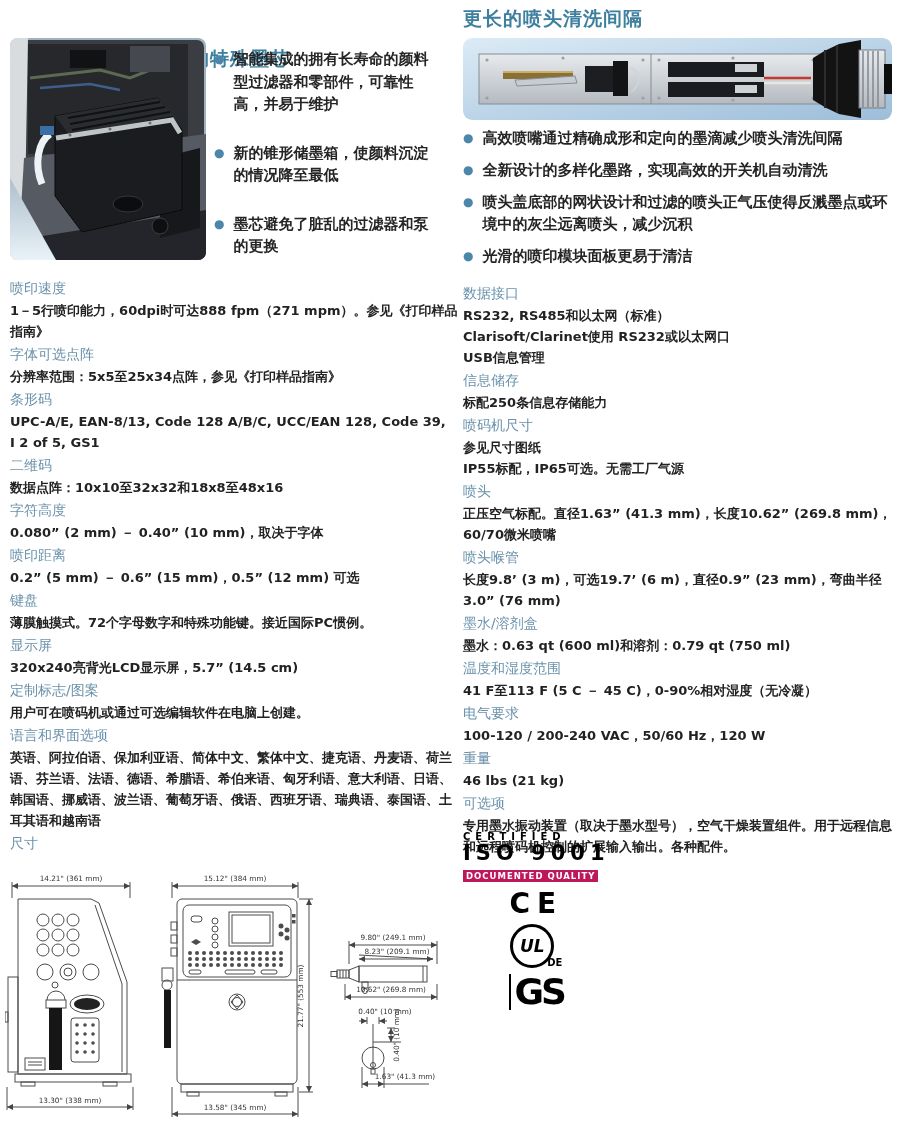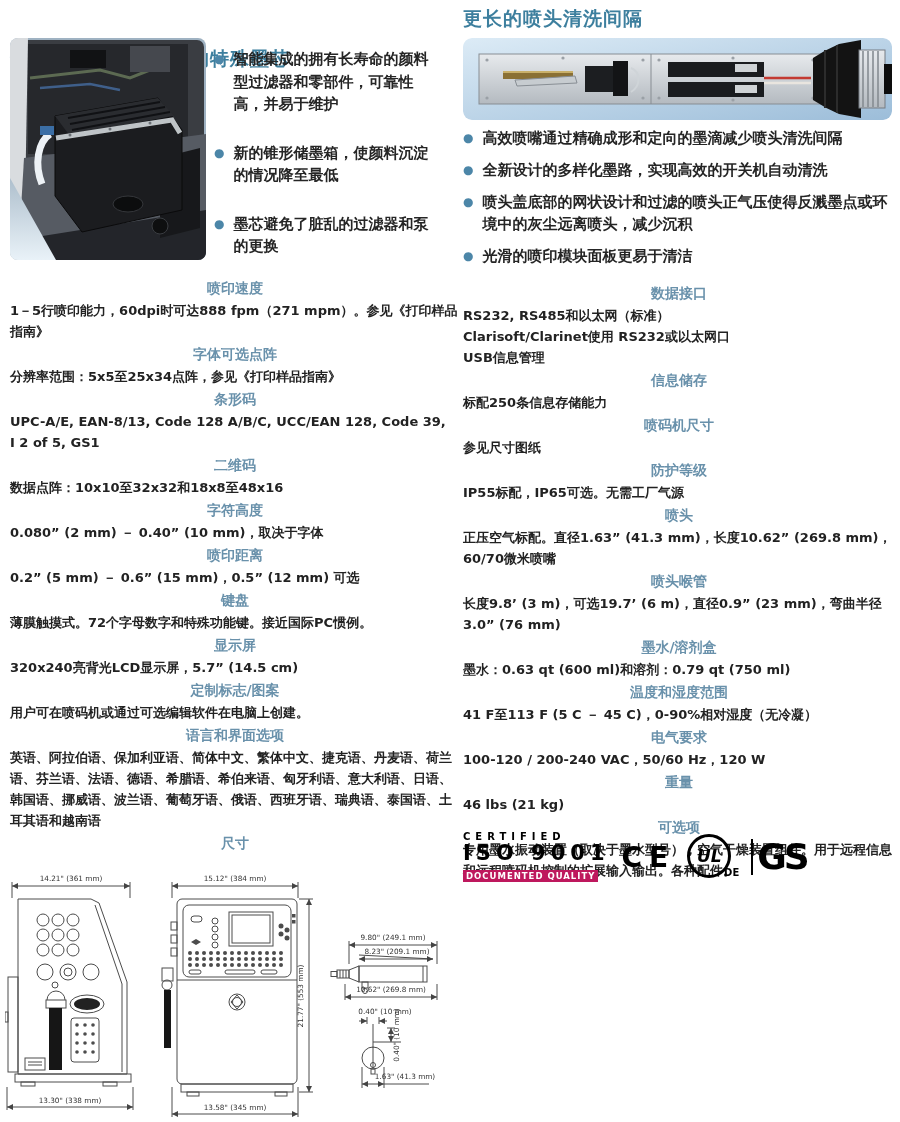--- a/index.html
+++ b/index.html
@@ -14,24 +14,24 @@
   ul.bullets{position:absolute;list-style:none;margin:0;padding:0;}
   ul.bullets li{display:flex;font-size:15px;font-weight:bold;line-height:1.5;color:#252525;}
   .dot{color:#4c86a8;margin-right:9px;font-size:12px;line-height:1.9;}
   #bullets-left{left:214px;top:48px;width:218px;}
   #bullets-left li{margin-bottom:26px;}
   #bullets-right{left:463px;top:127px;width:434px;}
   #bullets-right li{margin-bottom:9px;}
   .specs{position:absolute;}
   #specs-left{left:10px;top:276px;width:450px;}
   #specs-right{left:463px;top:281px;width:432px;}
-  .spec-label{font-size:14px;font-weight:bold;color:#6991ab;margin:4px 0 2px 0;text-align:center;}
+  .spec-label{font-size:14px;font-weight:normal;color:#6991ab;margin:4px 0 2px 0;}
   .spec-value{font-size:13px;font-weight:bold;color:#222;line-height:21px;white-space:pre-line;}
   
-  #certs{position:absolute;left:463px;top:831px;display:flex;align-items:center;gap:12px;color:#000;}
+  #certs{position:absolute;left:463px;top:831px;display:flex;align-items:center;gap:4px;color:#000;flex-direction:column;}
   .iso{display:inline-block;}
   .iso-certified{font-size:10px;font-weight:bold;letter-spacing:5px;line-height:11px;}
   .iso-9001{font-size:21px;font-weight:bold;letter-spacing:5px;line-height:22px;}
   .iso-bar{background:#be185d;color:#fff;font-size:8.5px;font-weight:bold;letter-spacing:1px;
            padding:1px 3px;display:inline-block;line-height:10px;}
   .ce{font-size:28px;font-weight:bold;letter-spacing:7px;font-family:"DejaVu Sans",sans-serif;}
   .ul{position:relative;width:52px;height:46px;}
   .ul-circle{position:absolute;left:0;top:0;width:38px;height:38px;border:3px solid #000;border-radius:50%;
              display:flex;align-items:center;justify-content:center;font-size:17px;font-weight:bold;
              font-style:italic;}
@@ -228,21 +228,20 @@
     </div>
   <div>
       <div class="spec-label">信息储存</div>
       <div class="spec-value">标配250条信息存储能力</div>
     </div>
   <div>
       <div class="spec-label">喷码机尺寸</div>
       <div class="spec-value">参见尺寸图纸</div>
     </div>
   <div>
-      <div class="spec-label">防护等级</div>
       <div class="spec-value">IP55标配，IP65可选。无需工厂气源</div>
     </div>
   <div>
       <div class="spec-label">喷头</div>
       <div class="spec-value">正压空气标配。直径1.63” (41.3 mm)，长度10.62” (269.8 mm)，60/70微米喷嘴</div>
     </div>
   <div>
       <div class="spec-label">喷头喉管</div>
       <div class="spec-value">长度9.8’ (3 m)，可选19.7’ (6 m)，直径0.9” (23 mm)，弯曲半径3.0” (76 mm)</div>
     </div>

